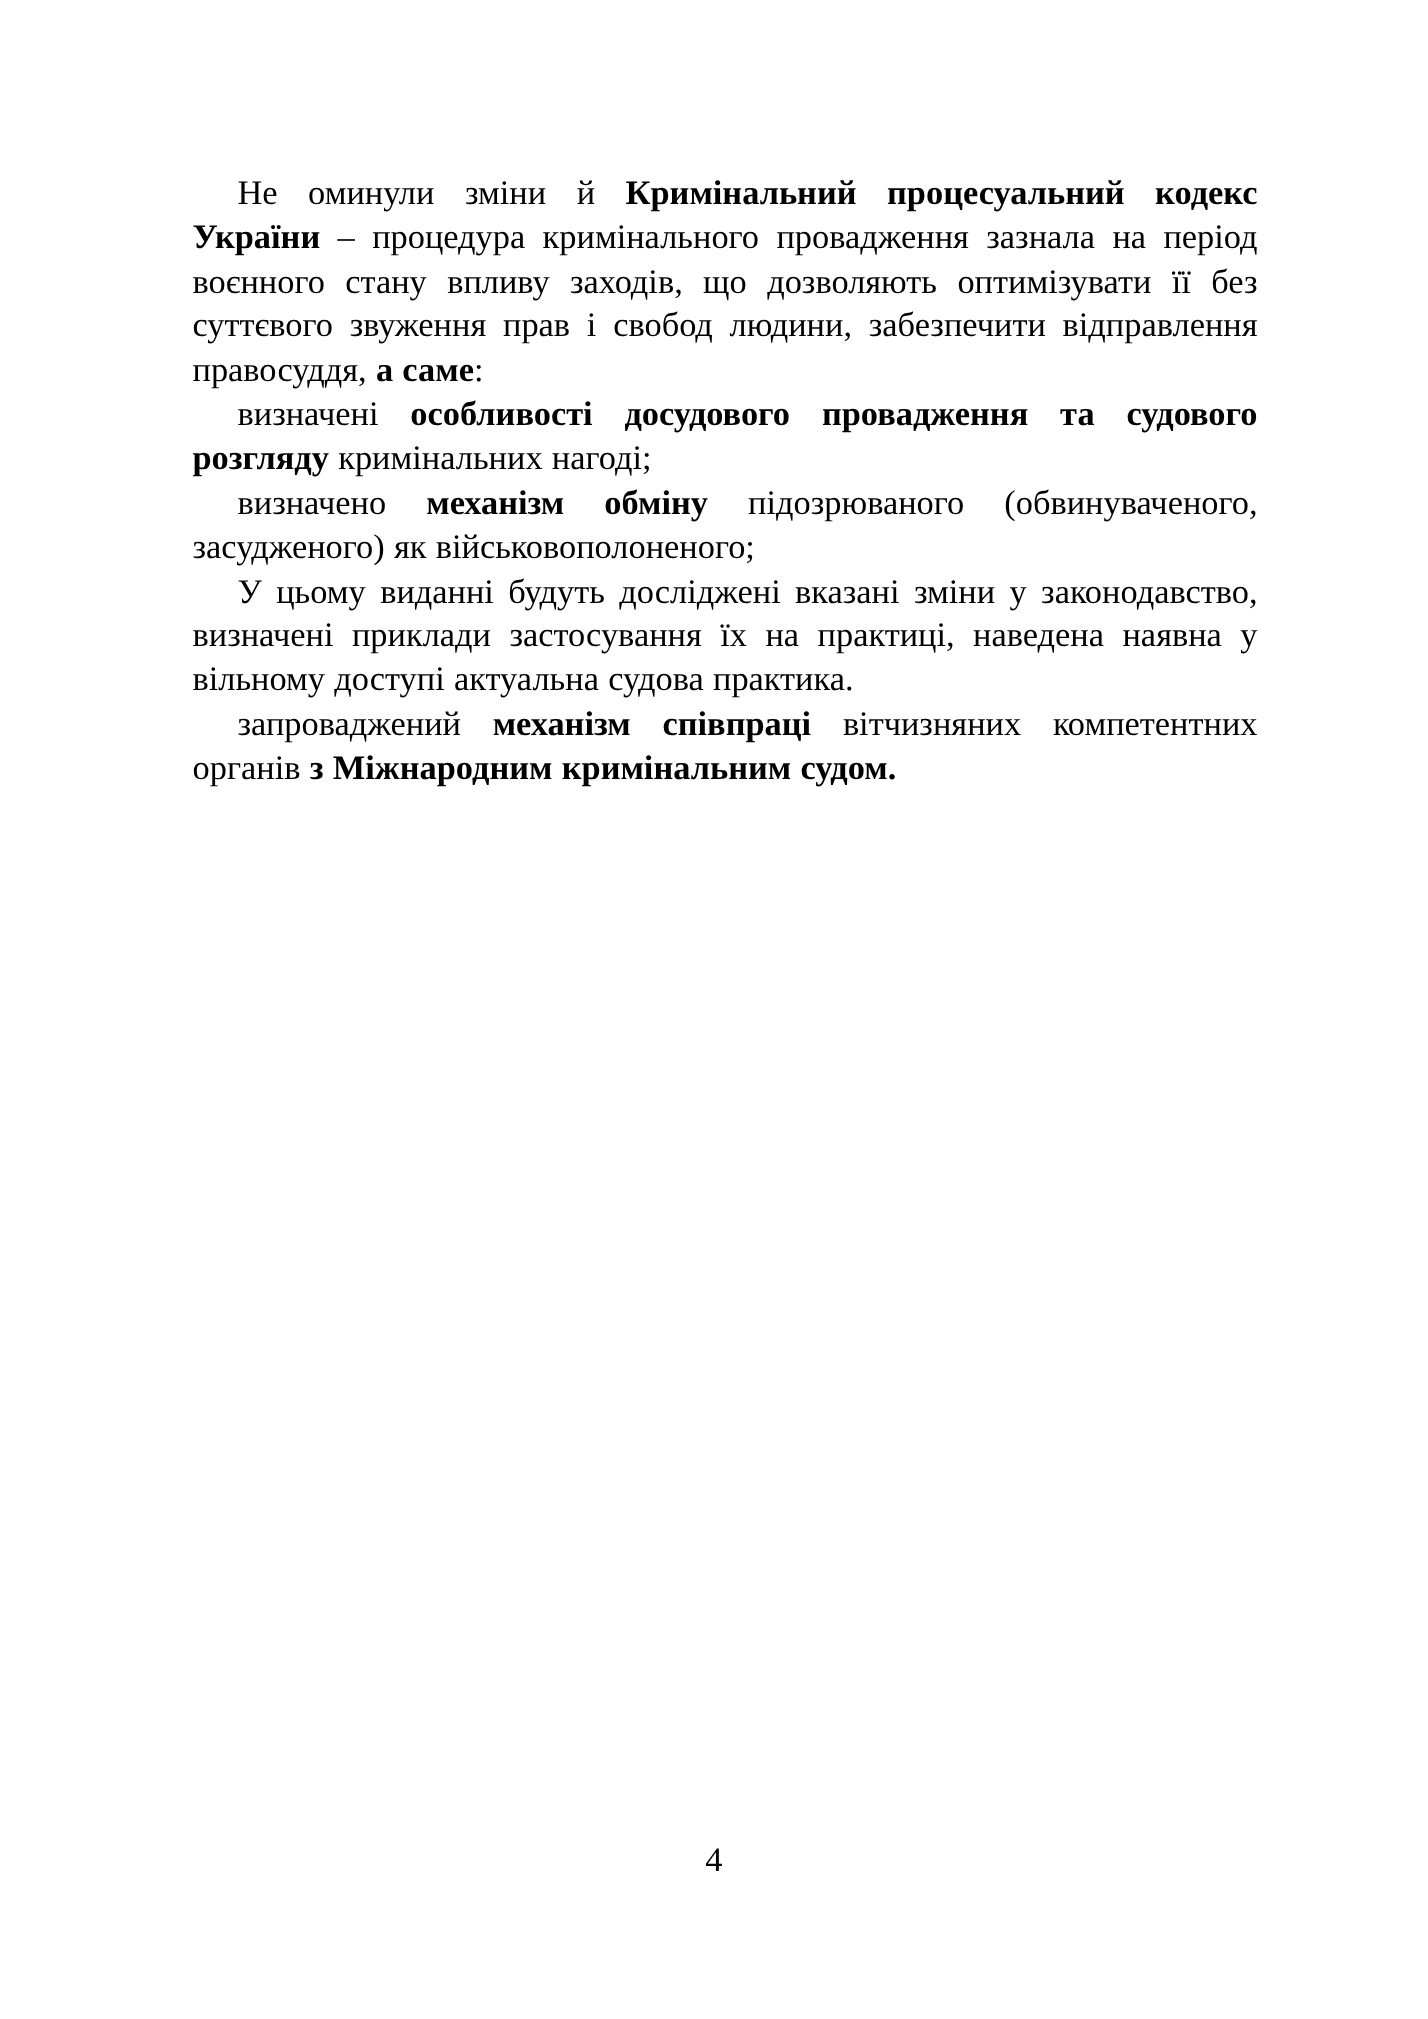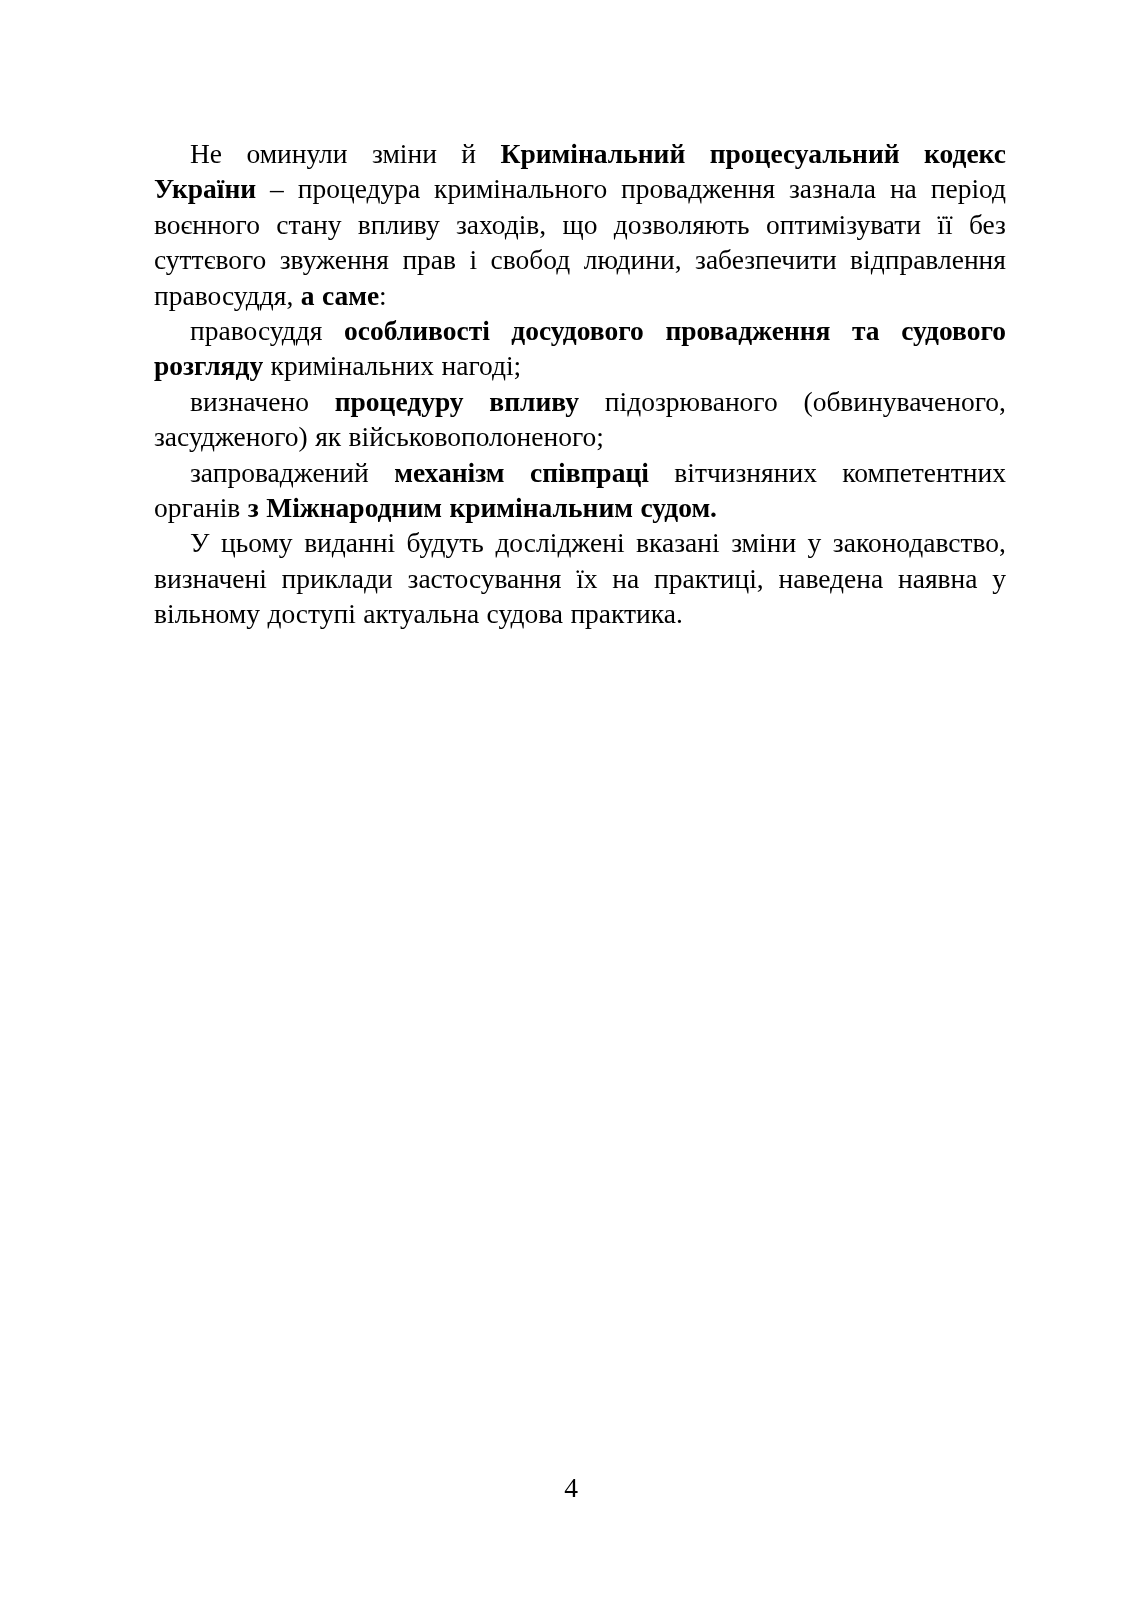--- a/index.html
+++ b/index.html
@@ -53,21 +53,21 @@
     font-family: "Liberation Serif", "DejaVu Serif", serif;
   }
 </style>
 </head>
 <body>
 
 <div class="page">
 
   <div class="text-block">
     <p class="para"><span>Не оминули зміни й </span><span class="b">Кримінальний процесуальний кодекс України</span><span> – процедура кримінального провадження зазнала на період воєнного стану впливу заходів, що дозволяють оптимізувати її без суттєвого звуження прав і свобод людини, забезпечити відправлення правосуддя, </span><span class="b">а саме</span><span>:</span></p>
-    <p class="para"><span>правосуддя </span><span class="b">особливості досудового провадження та судового розгляду</span><span> кримінальних нагоді;</span></p>
-    <p class="para"><span>визначено </span><span class="b">процедуру впливу</span><span> підозрюваного (обвинуваченого, засудженого) як військовополоненого;</span></p>
+    <p class="para"><span>визначені </span><span class="b">особливості досудового провадження та судового розгляду</span><span> кримінальних нагоді;</span></p>
+    <p class="para"><span>визначено </span><span class="b">механізм обміну</span><span> підозрюваного (обвинуваченого, засудженого) як військовополоненого;</span></p>
+    <p class="para"><span>У цьому виданні будуть досліджені вказані зміни у законодавство, визначені приклади застосування їх на практиці, наведена наявна у вільному доступі актуальна судова практика.</span></p>
     <p class="para"><span>запроваджений </span><span class="b">механізм співпраці</span><span> вітчизняних компетентних органів </span><span class="b">з Міжнародним кримінальним судом.</span></p>
-    <p class="para"><span>У цьому виданні будуть досліджені вказані зміни у законодавство, визначені приклади застосування їх на практиці, наведена наявна у вільному доступі актуальна судова практика.</span></p>
   </div>
 
   <div class="page-number">4</div>
 
 </div>
 
 </body></html>

